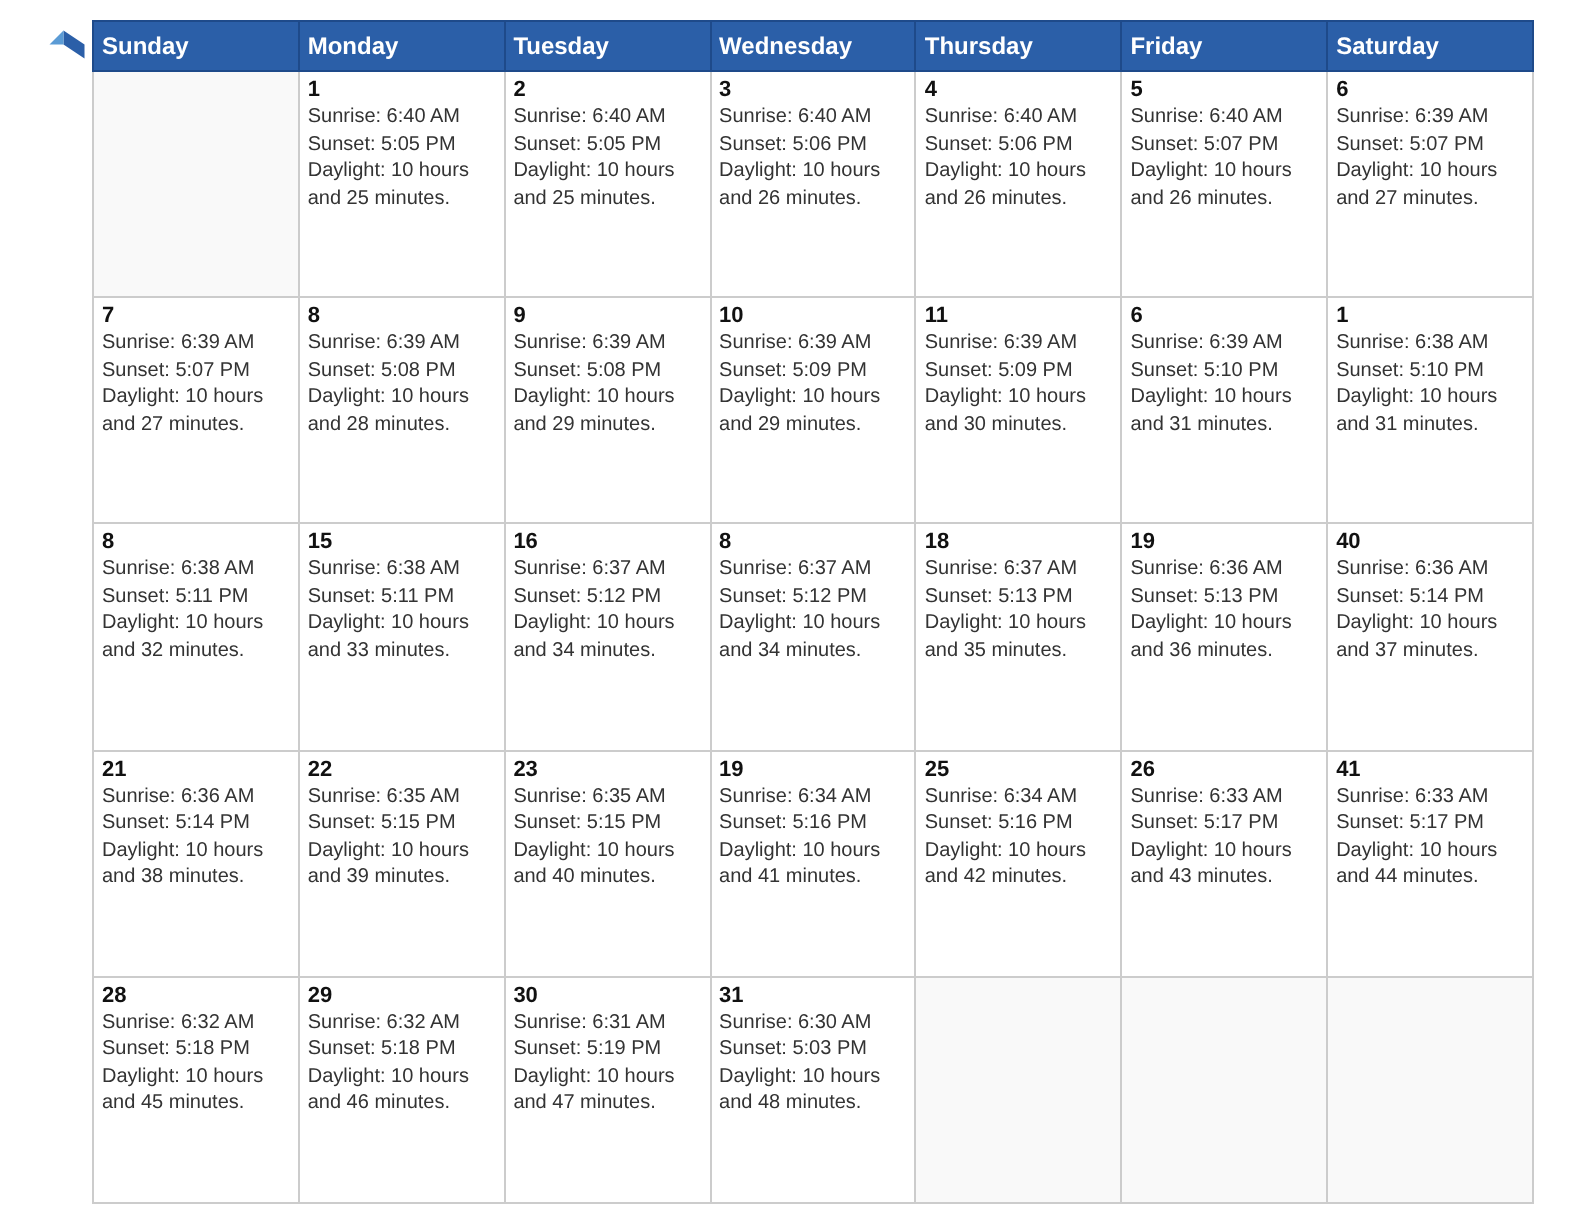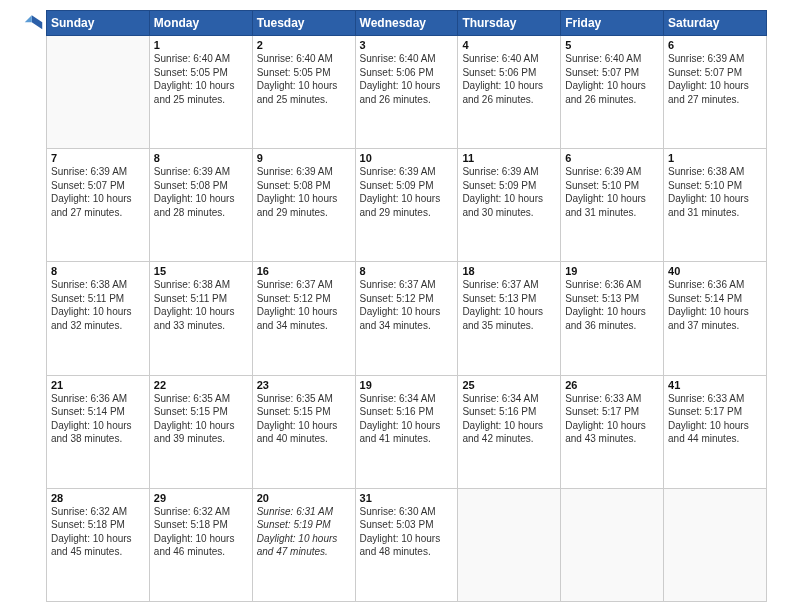--- a/index.html
+++ b/index.html
@@ -334,22 +334,22 @@
 and 45 minutes.</div>
           </td>
           <td>
             <div class="day-number">29</div>
             <div class="day-info" style="white-space: pre-line;">Sunrise: 6:32 AM
 Sunset: 5:18 PM
 Daylight: 10 hours
 and 46 minutes.</div>
           </td>
           <td>
-            <div class="day-number">20</div>
-            <div class="day-info" style="white-space: pre-line; font-style: italic;">Sunrise: 6:31 AM
+            <div class="day-number">30</div>
+            <div class="day-info" style="white-space: pre-line;">Sunrise: 6:31 AM
 Sunset: 5:19 PM
 Daylight: 10 hours
 and 47 minutes.</div>
           </td>
           <td>
             <div class="day-number">31</div>
             <div class="day-info" style="white-space: pre-line;">Sunrise: 6:30 AM
 Sunset: 5:03 PM
 Daylight: 10 hours
 and 48 minutes.</div>

